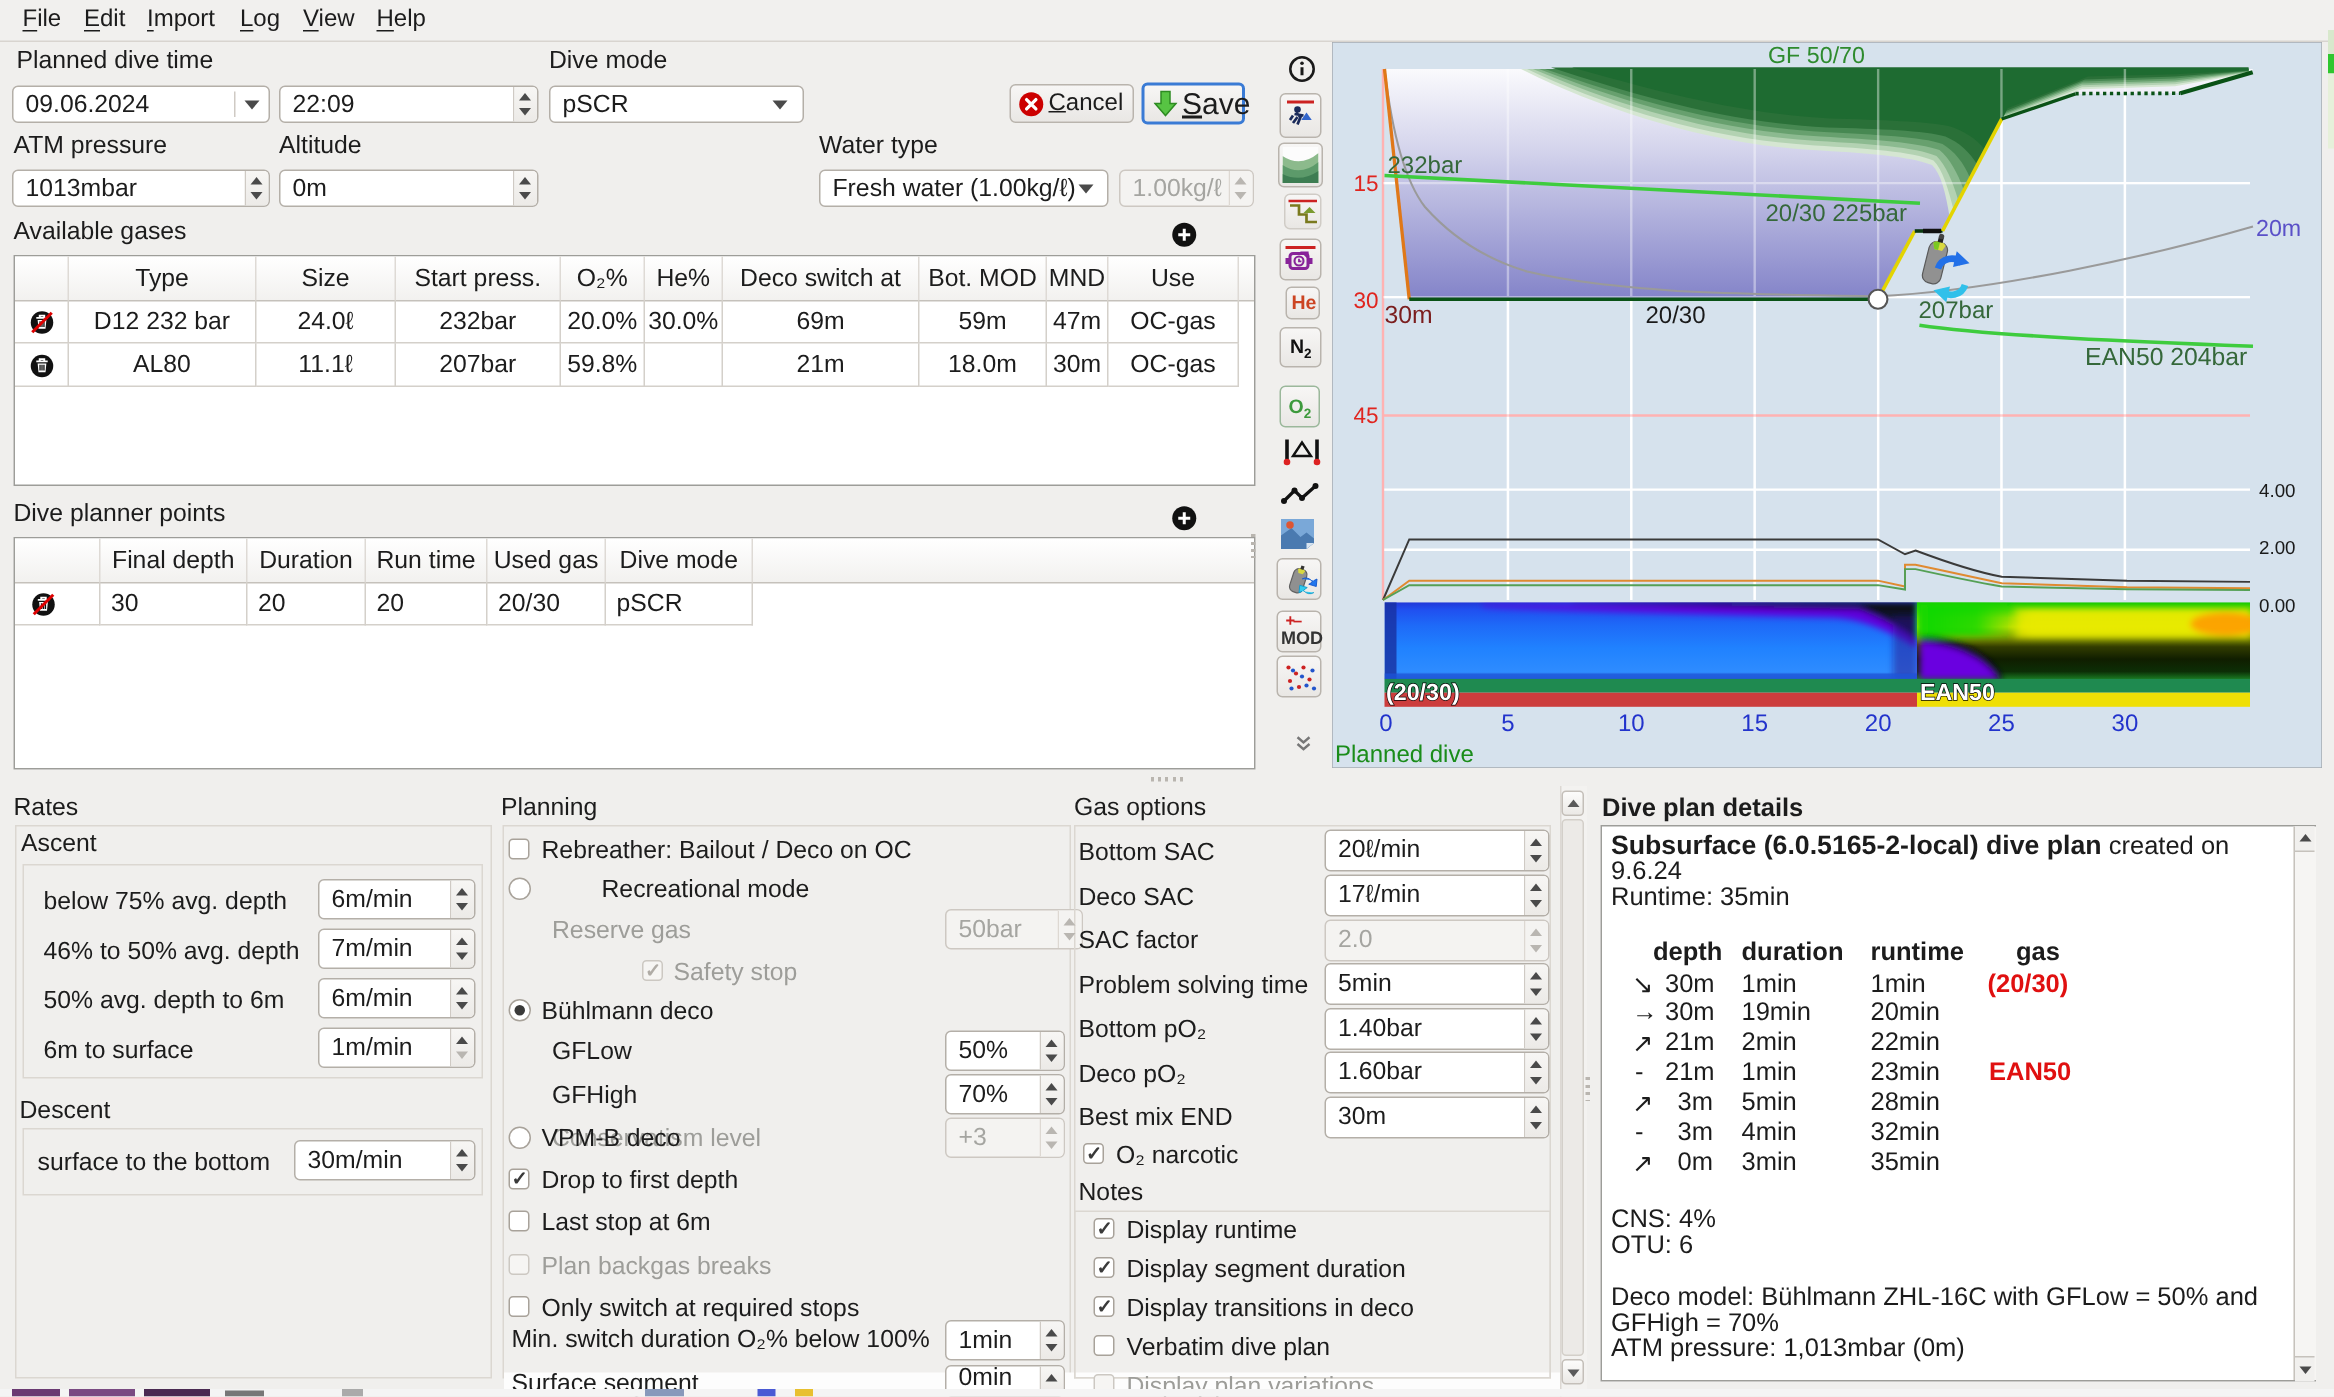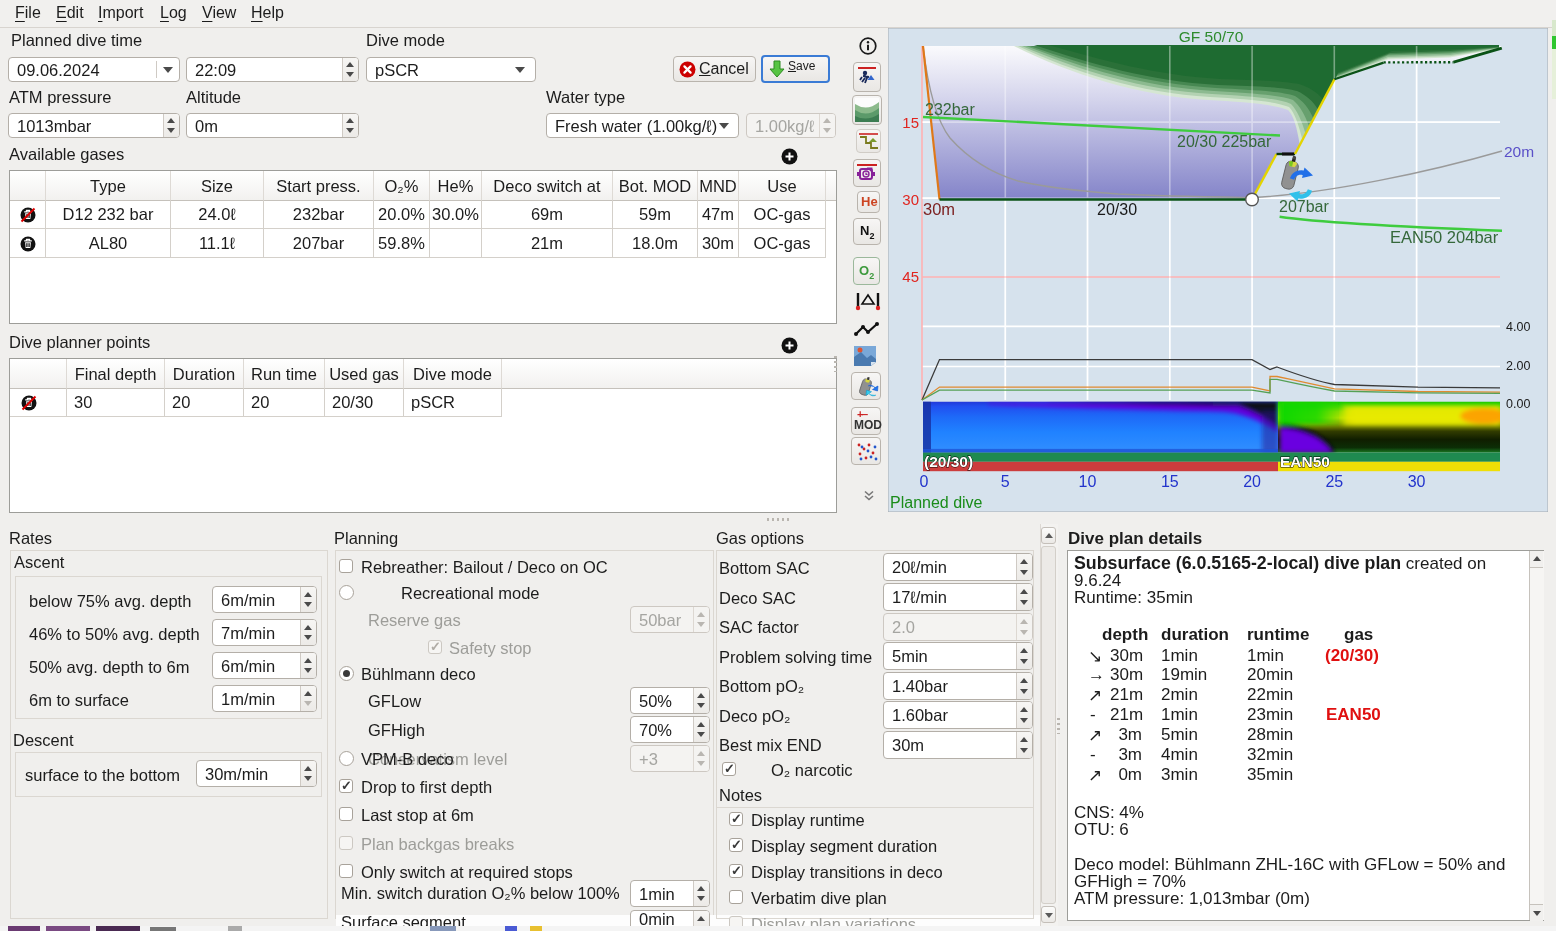--- a/index.html
+++ b/index.html
@@ -71,21 +71,21 @@
     <circle cx="8.5" cy="8.5" r="8" fill="#cc0000"></circle>
     <path d="M5.4 5.4 L11.6 11.6 M11.6 5.4 L5.4 11.6" stroke="#fff" stroke-width="2.2" stroke-linecap="round"></path>
   </svg>
   <span style="position:absolute;left:25px;top:3px;font-size:16px;"><u>C</u>ancel</span>
 </div>
 
 <div class="btn" style="left:761px;top:55px;width:69px;height:28px;border:2px solid #3a7bd5;">
   <svg class="abs" style="left:6px;top:3px;" width="16" height="18" viewBox="0 0 16 18">
     <path d="M5 1 h6 v8 h4 l-7 8 -7-8 h4 z" fill="#57c443" stroke="#2e8b22" stroke-width="1"></path>
   </svg>
-  <span style="position:absolute;left:25px;top:2px;font-size:12px;"><u>S</u>ave</span>
+  <span style="position:absolute;left:25px;top:2px;font-size:20px;"><u>S</u>ave</span>
 </div>
 
 <div class="lbl" style="left:9px;top:88px;">ATM pressure</div>
 <div class="lbl" style="left:186px;top:88px;">Altitude</div>
 <div class="lbl" style="left:546px;top:88px;">Water type</div>
 
 <div class="field" style="left:8px;top:113px;width:172px;height:25px;">
   <span class="tx">1013mbar</span>
   <div class="spU" style="right:4px;top:4px;z-index:2;"></div>
   <div class="spD" style="right:4px;bottom:4px;z-index:2;"></div>
@@ -264,21 +264,21 @@
     <div class="spD" style="right:4px;bottom:5px;z-index:2;"></div>
 </div>
 
 <div class="lbl" style="left:334px;top:529px;">Planning</div>
 <div class="frame" style="left:335px;top:550px;width:379px;height:369px;"></div>
 <div class="cb" style="left:339px;top:559px;"></div>
 <div class="lbl" style="left:361px;top:558px;">Rebreather: Bailout / Deco on OC</div>
 <div class="rb" style="left:339px;top:585px;"></div>
 <div class="lbl" style="left:361px;top:584px;margin-left:40px;">Recreational mode</div>
 <div class="lbl gray" style="left:368px;top:611px;">Reserve gas</div>
-<div class="field dfield" style="left:630px;top:606px;width:80px;height:27px;">
+<div class="field dfield" style="left:630px;top:606px;width:92px;height:27px;">
   <span class="tx">50bar</span>
     <div class="spU spUd" style="right:4px;top:5px;z-index:2;"></div>
     <div class="spD spDd" style="right:4px;bottom:5px;z-index:2;"></div>
 </div>
 <div class="cb d" style="left:428px;top:640px;">
     <span class="ck" style="color:#b0aca6;">✓</span>
   </div>
 <div class="lbl gray" style="left:449px;top:639px;">Safety stop</div>
 <div class="rb" style="left:339px;top:666px;">
     <span class="dot"></span>
@@ -367,21 +367,21 @@
 </div>
 <div class="lbl" style="left:719px;top:736px;">Best mix END</div>
 <div class="field" style="left:883px;top:731px;width:150px;height:28px;">
   <span class="tx">30m</span>
     <div class="spU" style="right:4px;top:5px;z-index:2;"></div>
     <div class="spD" style="right:4px;bottom:5px;z-index:2;"></div>
 </div>
 <div class="cb" style="left:722px;top:762px;">
     <span class="ck">✓</span>
   </div>
-<div class="lbl" style="left:744px;top:761px;margin-left:27px;">O₂ narcotic</div>
+<div class="lbl" style="left:744px;top:761px;">O₂ narcotic</div>
 <div class="lbl" style="left:719px;top:786px;">Notes</div>
 <div class="frame" style="left:716px;top:807px;width:318px;height:112px;"></div>
 <div class="cb" style="left:729px;top:812px;">
     <span class="ck">✓</span>
   </div>
 <div class="lbl" style="left:751px;top:811px;">Display runtime</div>
 <div class="cb" style="left:729px;top:838px;">
     <span class="ck">✓</span>
   </div>
 <div class="lbl" style="left:751px;top:837px;">Display segment duration</div>

